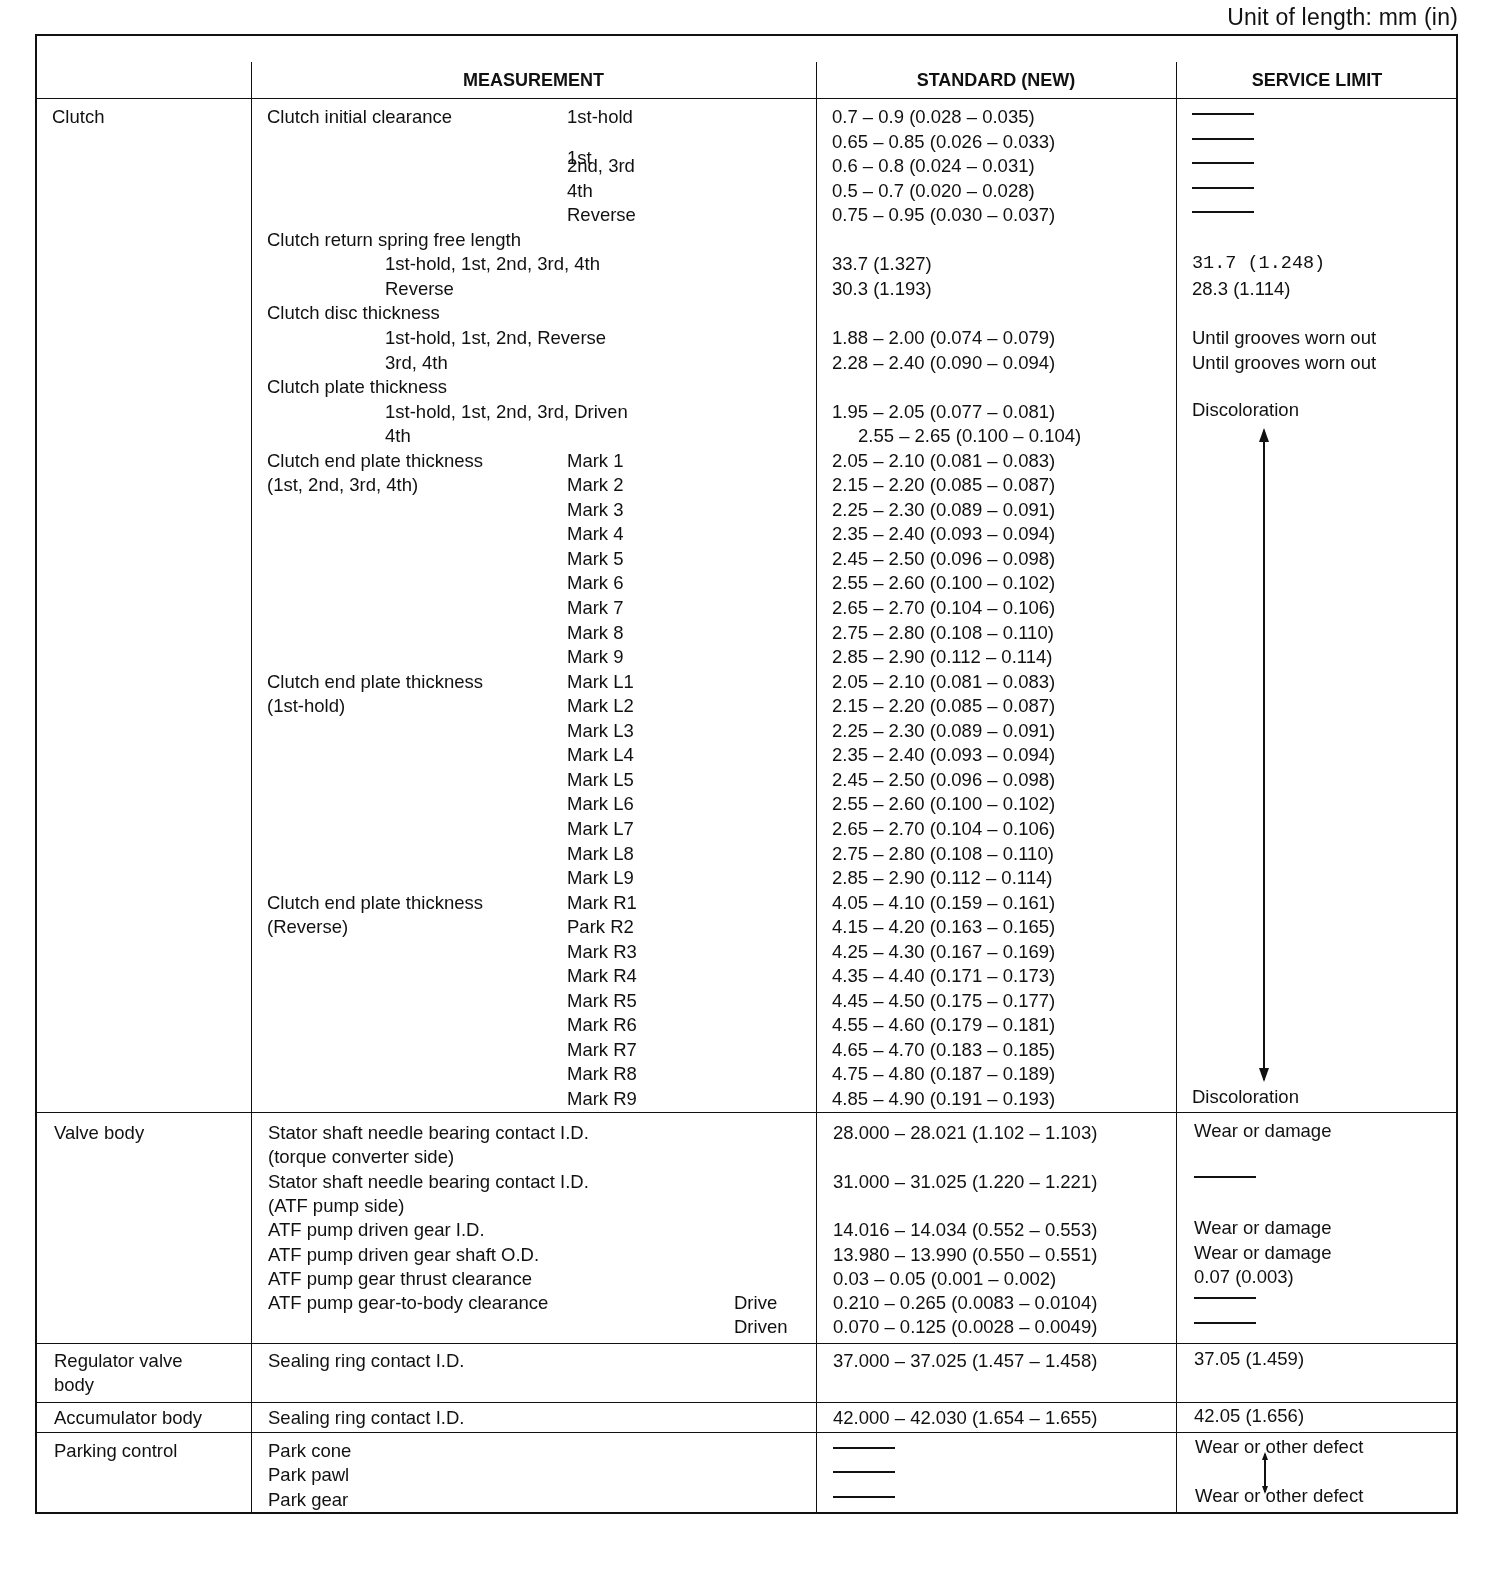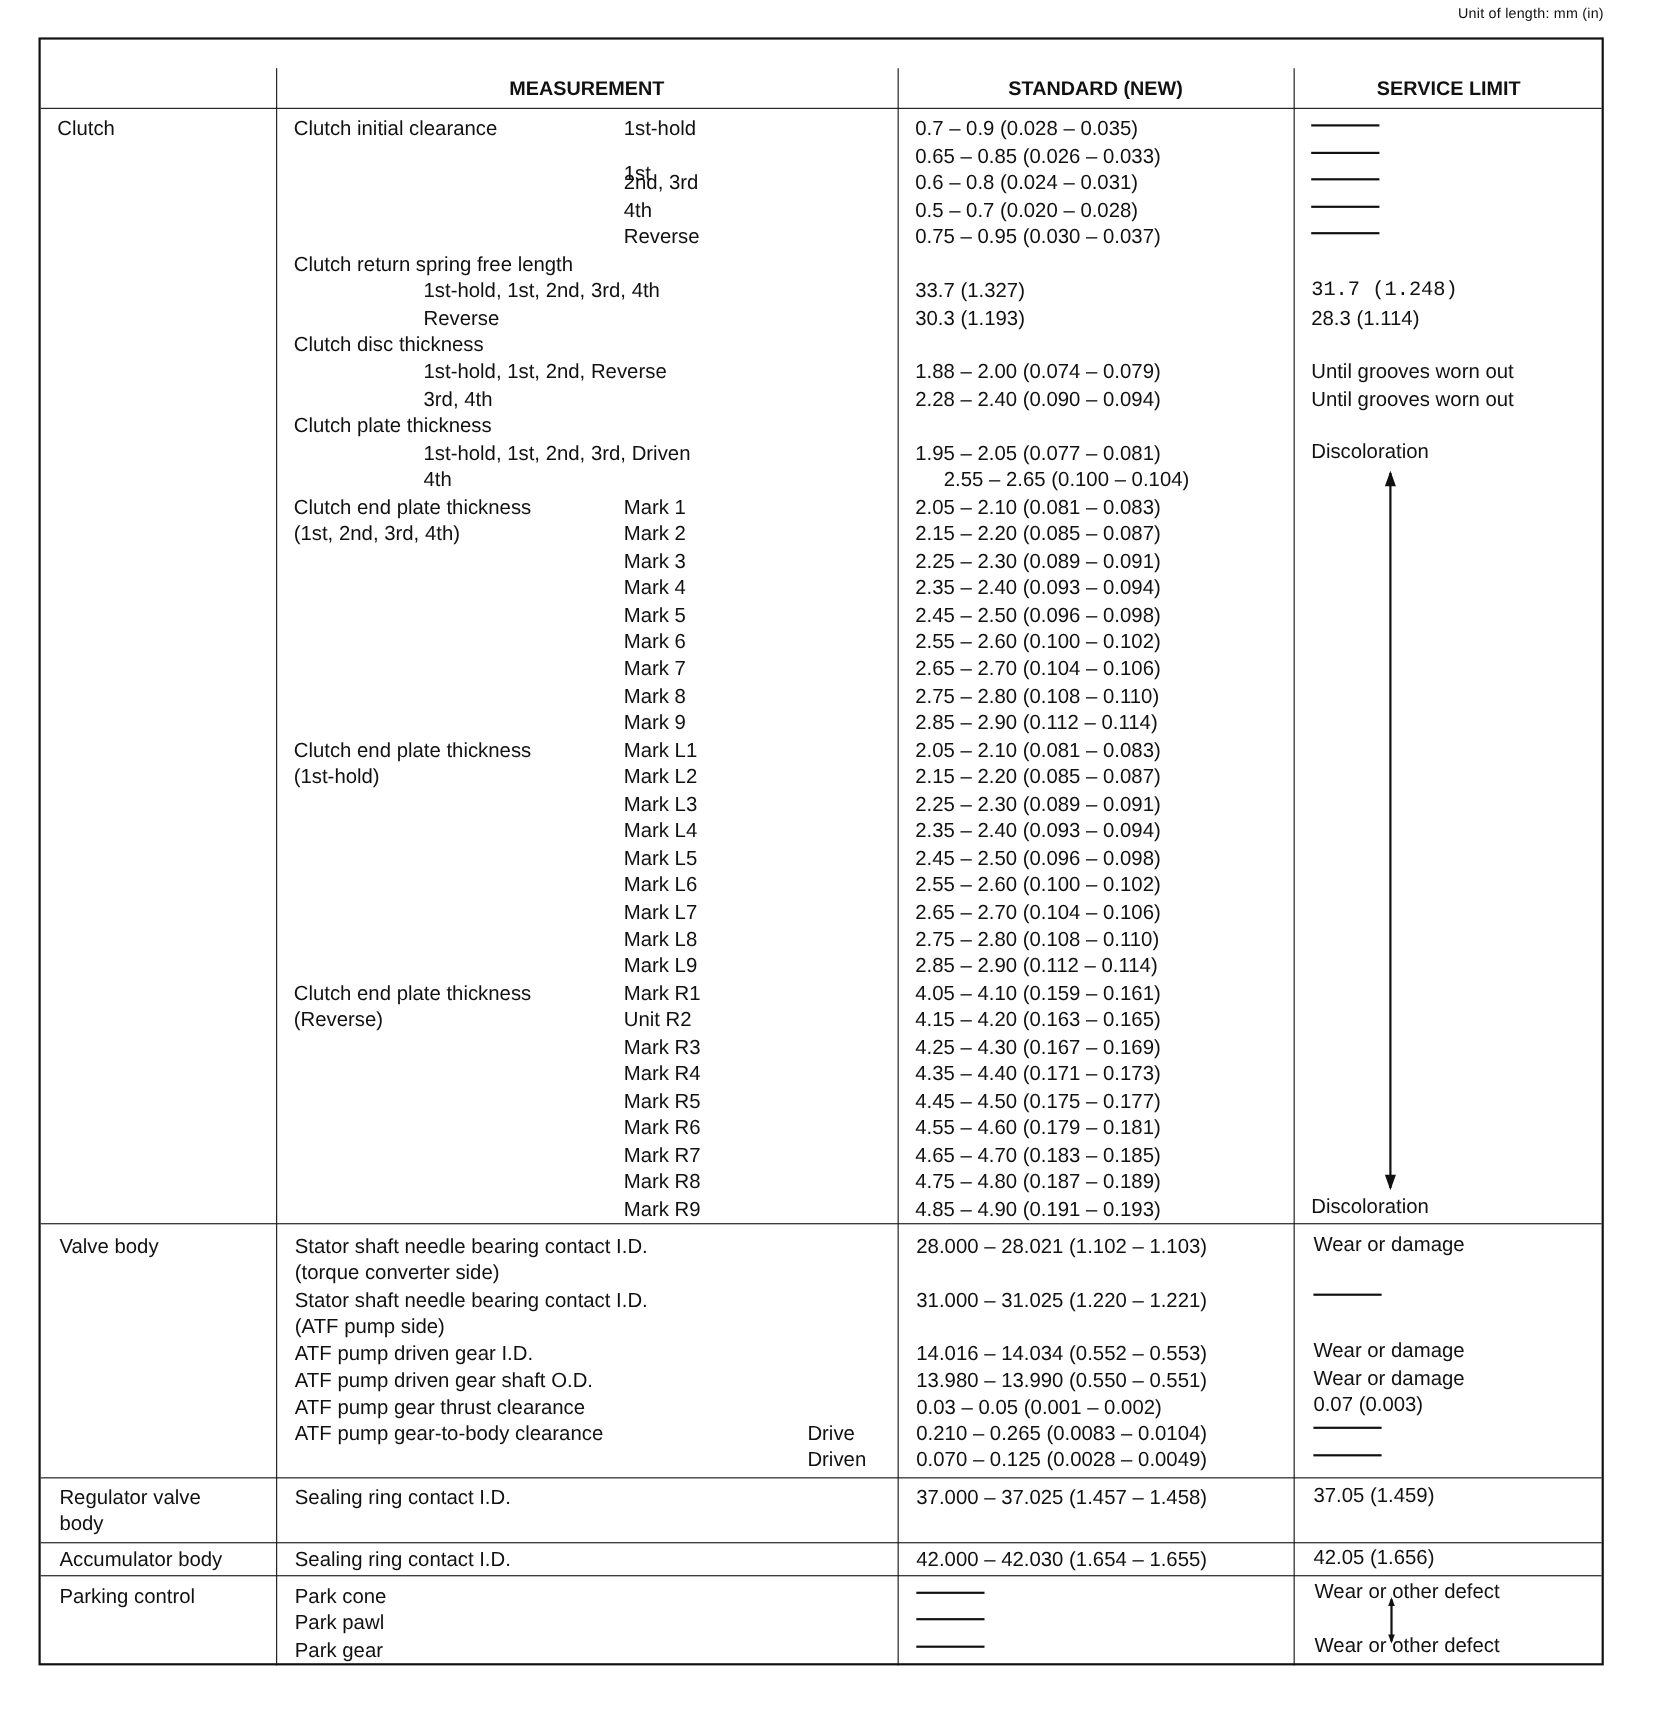--- a/index.html
+++ b/index.html
@@ -1,17 +1,17 @@
 <!DOCTYPE html>
 <html><head>
 <meta charset="utf-8">
 <style>
   html, body { margin: 0; padding: 0; background: #ffffff; }
   body { width: 1504px; height: 1574px; position: relative; font-family: "Liberation Sans", "DejaVu Sans", sans-serif; color: #111; overflow: hidden; }
-  .unit { position: absolute; right: 46px; top: 4px; font-size: 13px; letter-spacing: 0.2px; }
+  .unit { position: absolute; right: 46px; top: 4px; font-size: 23px; letter-spacing: 0.2px; }
   .tbl { position: absolute; left: 35px; top: 34px; width: 1423px; height: 1480px; border: 2px solid #111; box-sizing: border-box; }
   .hline { position: absolute; left: 0; right: 0; height: 0; border-top: 1.5px solid #111; }
   .vline { position: absolute; width: 0; border-left: 1.5px solid #111; }
   .hdr { position: absolute; font-weight: bold; font-size: 18px; text-align: center; top: 34px; }
   .cell { position: absolute; font-size: 18.5px; line-height: 24.5px; white-space: nowrap; }
   .dash { display: inline-block; width: 62px; height: 0; border-top: 2px solid #111; vertical-align: middle; position: relative; top: -4px; }
   .arrow-v { position: absolute; width: 0; border-left: 2px solid #111; }
   .arrow-up::before { content: ""; position: absolute; left: -6px; top: -2px; border-left: 5px solid transparent; border-right: 5px solid transparent; border-bottom: 14px solid #111; }
   .arrow-down::after { content: ""; position: absolute; left: -6px; bottom: -2px; border-left: 5px solid transparent; border-right: 5px solid transparent; border-top: 14px solid #111; }
   .arrow-thin-up::before { content: ""; position: absolute; left: -4px; top: -2px; border-left: 3px solid transparent; border-right: 3px solid transparent; border-bottom: 8px solid #111; }
@@ -119,21 +119,21 @@
       <div class="cell" style="left: 530px; top: 780.95px;">Mark L7</div>
       <div class="cell" style="left: 795px; top: 780.95px;">2.65 – 2.70 (0.104 – 0.106)</div>
       <div class="cell" style="left: 530px; top: 805.5px;">Mark L8</div>
       <div class="cell" style="left: 795px; top: 805.5px;">2.75 – 2.80 (0.108 – 0.110)</div>
       <div class="cell" style="left: 530px; top: 830.05px;">Mark L9</div>
       <div class="cell" style="left: 795px; top: 830.05px;">2.85 – 2.90 (0.112 – 0.114)</div>
       <div class="cell" style="left: 230px; top: 854.6px;">Clutch end plate thickness</div>
       <div class="cell" style="left: 530px; top: 854.6px;">Mark R1</div>
       <div class="cell" style="left: 795px; top: 854.6px;">4.05 – 4.10 (0.159 – 0.161)</div>
       <div class="cell" style="left: 230px; top: 879.15px;">(Reverse)</div>
-      <div class="cell" style="left: 530px; top: 879.15px;">Unit R2</div>
+      <div class="cell" style="left: 530px; top: 879.15px;">Park R2</div>
       <div class="cell" style="left: 795px; top: 879.15px;">4.15 – 4.20 (0.163 – 0.165)</div>
       <div class="cell" style="left: 530px; top: 903.7px;">Mark R3</div>
       <div class="cell" style="left: 795px; top: 903.7px;">4.25 – 4.30 (0.167 – 0.169)</div>
       <div class="cell" style="left: 530px; top: 928.25px;">Mark R4</div>
       <div class="cell" style="left: 795px; top: 928.25px;">4.35 – 4.40 (0.171 – 0.173)</div>
       <div class="cell" style="left: 530px; top: 952.8px;">Mark R5</div>
       <div class="cell" style="left: 795px; top: 952.8px;">4.45 – 4.50 (0.175 – 0.177)</div>
       <div class="cell" style="left: 530px; top: 977.35px;">Mark R6</div>
       <div class="cell" style="left: 795px; top: 977.35px;">4.55 – 4.60 (0.179 – 0.181)</div>
       <div class="cell" style="left: 530px; top: 1001.9px;">Mark R7</div>

